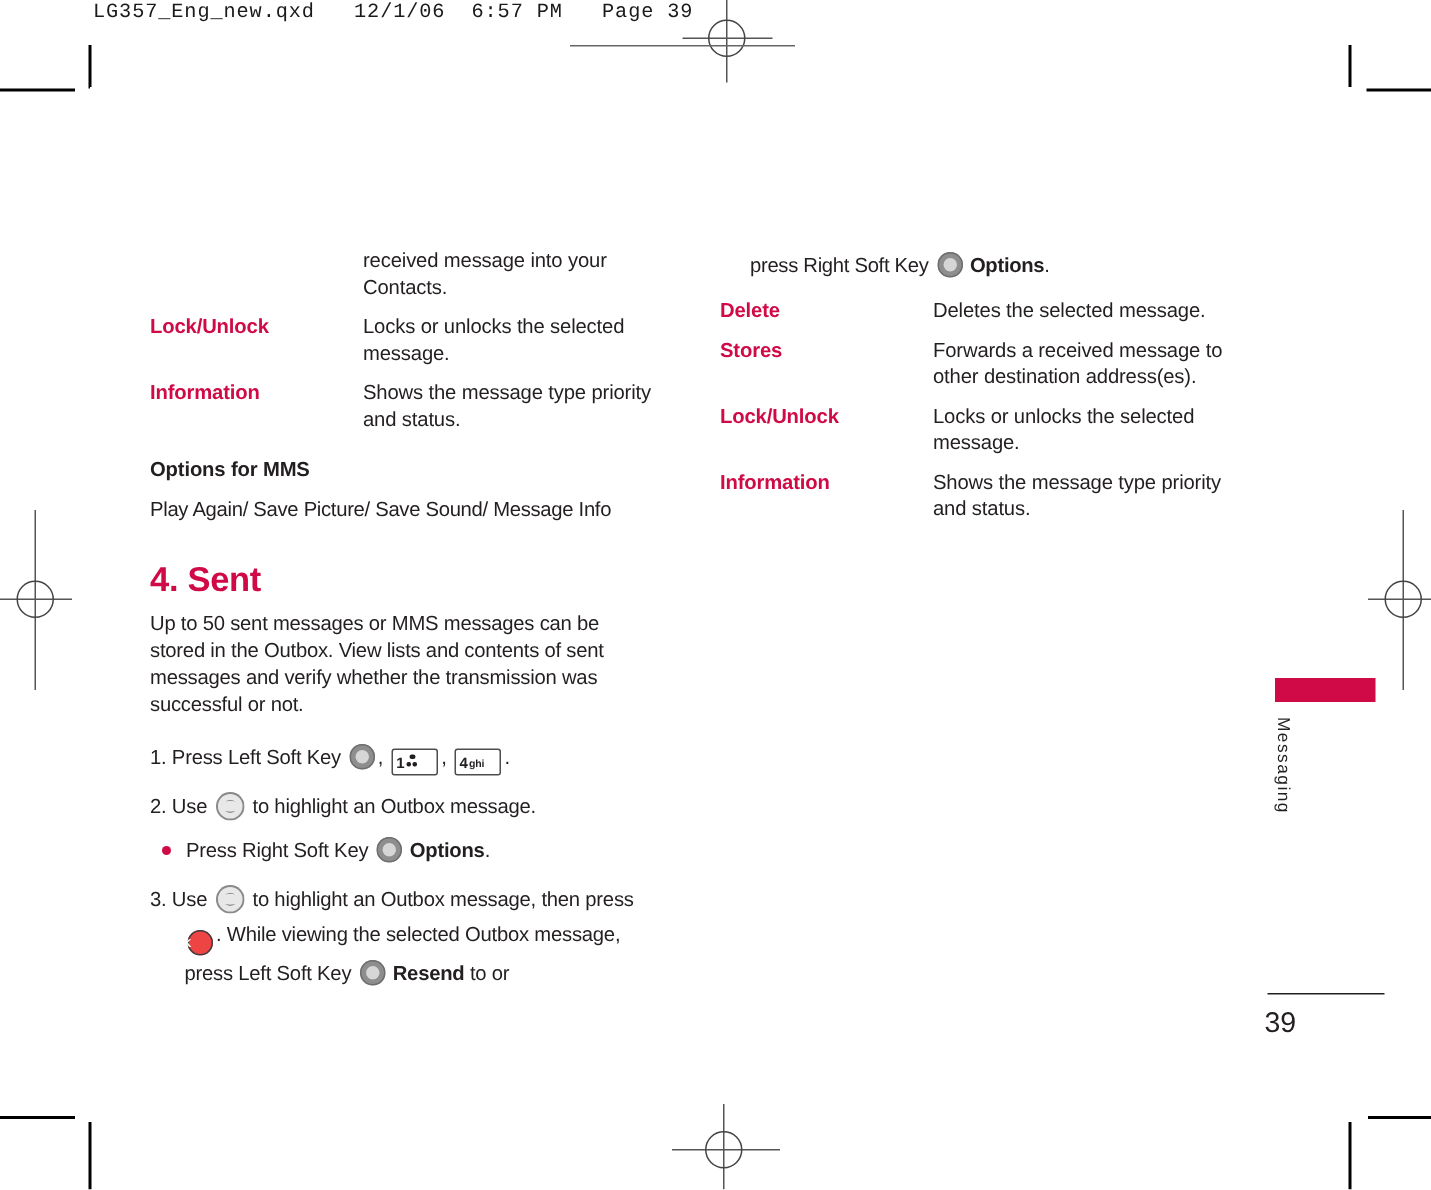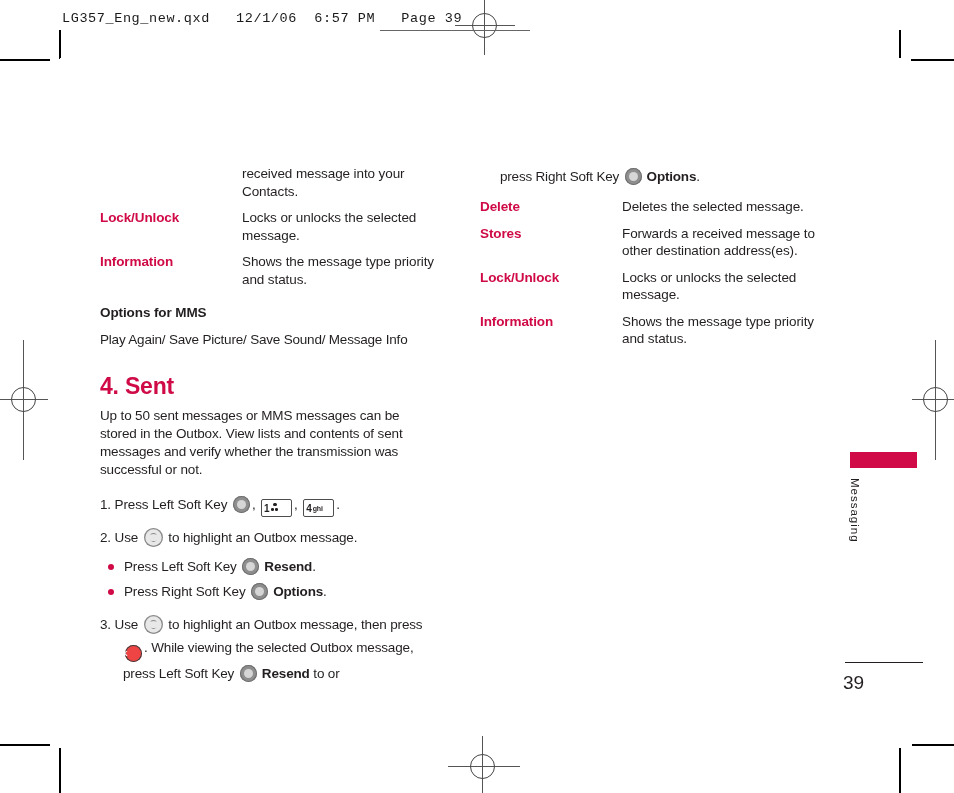--- a/index.html
+++ b/index.html
@@ -39,21 +39,21 @@
   .reg-mark .hline {
     position: absolute;
     background: #555;
     height: 1px;
   }
 
   
   .file-header {
     position: absolute;
     left: 62px;
-    top: 11px;
+    top: 1px;
     font-family: "Liberation Mono", monospace;
     font-size: 13.5px;
     letter-spacing: 0.6px;
     color: #1a1a1a;
     white-space: pre;
   }
   .header-rule {
     position: absolute;
     left: 380px;
     top: 30px;
@@ -382,24 +382,20 @@
     </div>
 
     <div class="step" style="margin-top:9px;">
       <span>2.</span>
       <span>Use </span><span class="ico ico-nav"><svg width="19" height="19" viewBox="0 0 19 19">
             <path d="M6 6.4 Q9.5 4.1 13 6.4 Q9.5 5.4 6 6.4 Z" fill="#6b6b6b"></path>
             <path d="M6 12.6 Q9.5 14.9 13 12.6 Q9.5 13.6 6 12.6 Z" fill="#6b6b6b"></path>
           </svg></span><span> to highlight an Outbox message.</span>
     </div>
 
-    <div class="bullet-row" style="margin-top:4px;">
-      <span class="bullet-dot"></span>
-      <span>Press Left Soft Key </span><span class="ico ico-soft"></span><span class="bold" style="margin-left:3px;">Resend</span><span>.</span>
-    </div>
 
     <div class="bullet-row">
       <span class="bullet-dot"></span>
       <span>Press Right Soft Key </span><span class="ico ico-soft"></span><span class="bold" style="margin-left:3px;">Options</span><span>.</span>
     </div>
 
     <div class="step step-indent" style="margin-top:10px;">
       <span>3.</span>
       <span>Use </span><span class="ico ico-nav"><svg width="19" height="19" viewBox="0 0 19 19">
             <path d="M6 6.4 Q9.5 4.1 13 6.4 Q9.5 5.4 6 6.4 Z" fill="#6b6b6b"></path>

